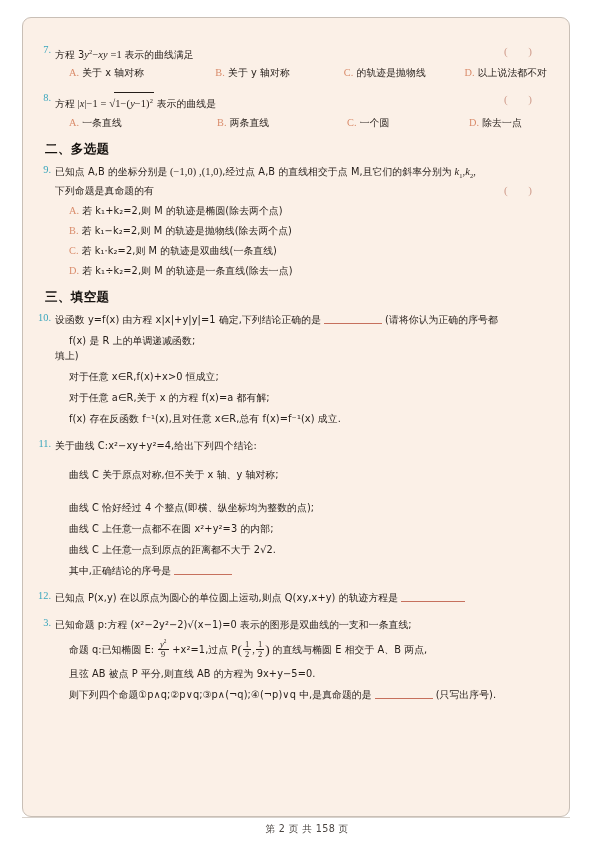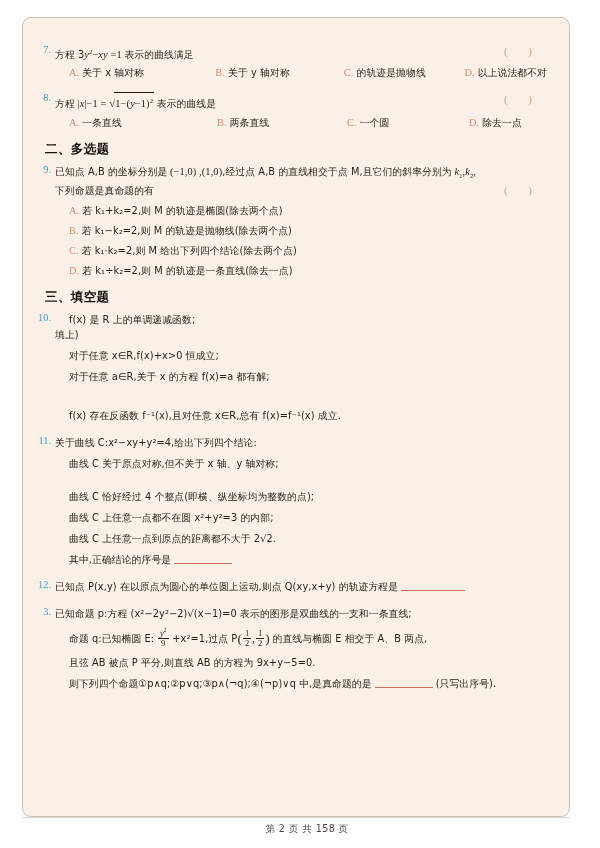--- a/index.html
+++ b/index.html
@@ -241,56 +241,59 @@
         <div class="optline ln">
           <span class="optlbl">A.</span>
             <span class="cn">若 k₁+k₂=2,则 M 的轨迹是椭圆(除去两个点)</span>
         </div>
         <div class="optline ln">
           <span class="optlbl">B.</span>
             <span class="cn">若 k₁−k₂=2,则 M 的轨迹是抛物线(除去两个点)</span>
         </div>
         <div class="optline ln">
           <span class="optlbl">C.</span>
-            <span class="cn">若 k₁·k₂=2,则 M 给出下列四个结论(除去两个点)</span>
+            <span class="cn">若 k₁·k₂=2,则 M 的轨迹是双曲线(一条直线)</span>
         </div>
         <div class="optline ln">
           <span class="optlbl">D.</span>
             <span class="cn">若 k₁÷k₂=2,则 M 的轨迹是一条直线(除去一点)</span>
         </div>
       </div>
     </div>
 
     <div class="sec">三、填空题</div>
 
     <div class="q">
       <div class="qnum">10.</div>
+      <div class="ln">
+        <span class="cn">设函数 y=f(x) 由方程 x|x|+y|y|=1 确定,下列结论正确的是</span><span class="blank"></span><span class="cn">(请将你认为正确的序号都</span>
+      </div>
       <div class="ln indent" style="margin-top:6px">
         <span class="cn">f(x) 是 R 上的单调递减函数;</span>
       </div>
       <div class="ln indent" style="padding-left:0">
         <span class="cn">填上)</span>
       </div>
       <div class="ln indent" style="margin-top:6px">
         <span class="cn">对于任意 x∈R,f(x)+x&gt;0 恒成立;</span>
       </div>
       <div class="ln indent" style="margin-top:6px">
         <span class="cn">对于任意 a∈R,关于 x 的方程 f(x)=a 都有解;</span>
       </div>
-      <div class="ln indent" style="margin-top:24px">
+      <div class="ln indent" style="margin-top:6px">
         <span class="cn">f(x) 存在反函数 f⁻¹(x),且对任意 x∈R,总有 f(x)=f⁻¹(x) 成立.</span>
       </div>
     </div>
 
     <div class="q" style="margin-top:12px">
       <div class="qnum">11.</div>
       <div class="ln">
         <span class="cn">关于曲线 C:x²−xy+y²=4,给出下列四个结论:</span>
       </div>
-      <div class="ln indent" style="margin-top:6px">
+      <div class="ln indent" style="margin-top:14px">
         <span class="cn">曲线 C 关于原点对称,但不关于 x 轴、y 轴对称;</span>
       </div>
       <div class="ln indent" style="margin-top:18px">
         <span class="cn">曲线 C 恰好经过 4 个整点(即横、纵坐标均为整数的点);</span>
       </div>
       <div class="ln indent" style="margin-top:6px">
         <span class="cn">曲线 C 上任意一点都不在圆 x²+y²=3 的内部;</span>
       </div>
       <div class="ln indent" style="margin-top:6px">
         <span class="cn">曲线 C 上任意一点到原点的距离都不大于 2√2.</span>

